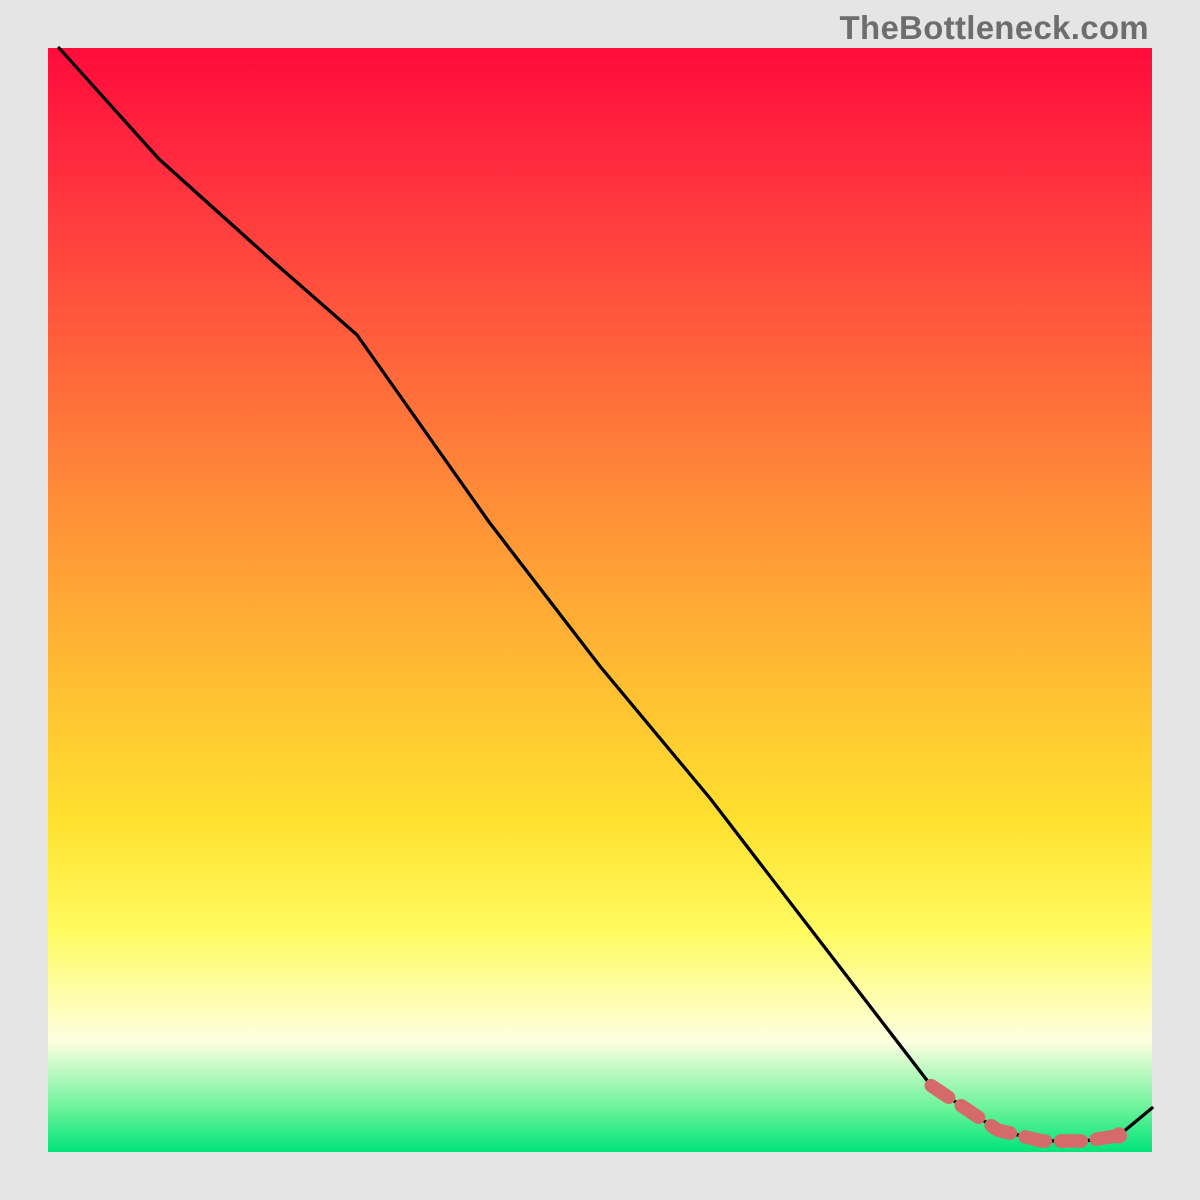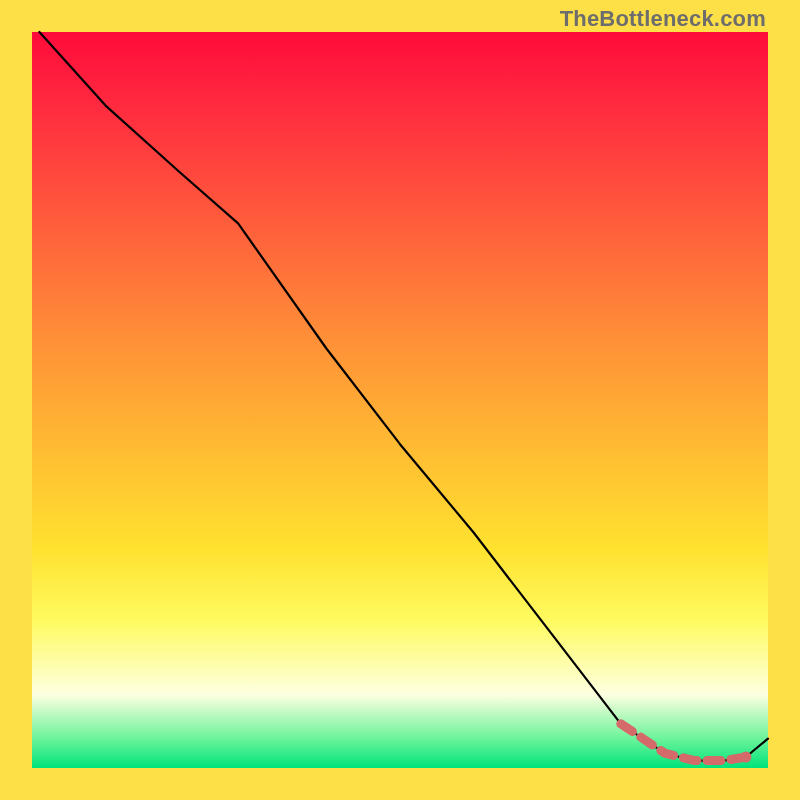--- a/index.html
+++ b/index.html
@@ -8,21 +8,21 @@
     width: 800px;
     height: 800px;
     overflow: hidden;
     background: #000;
     font-family: "Helvetica Neue", Helvetica, Arial, sans-serif;
   }
   .frame {
     position: relative;
     width: 800px;
     height: 800px;
-    background: #fde047;
+    background: #e5e5e5;
     text-decoration: underline;
   }
   .plot {
     position: absolute;
     left: 32px;
     top: 32px;
     width: 736px;
     height: 736px;
     
     background: linear-gradient(

